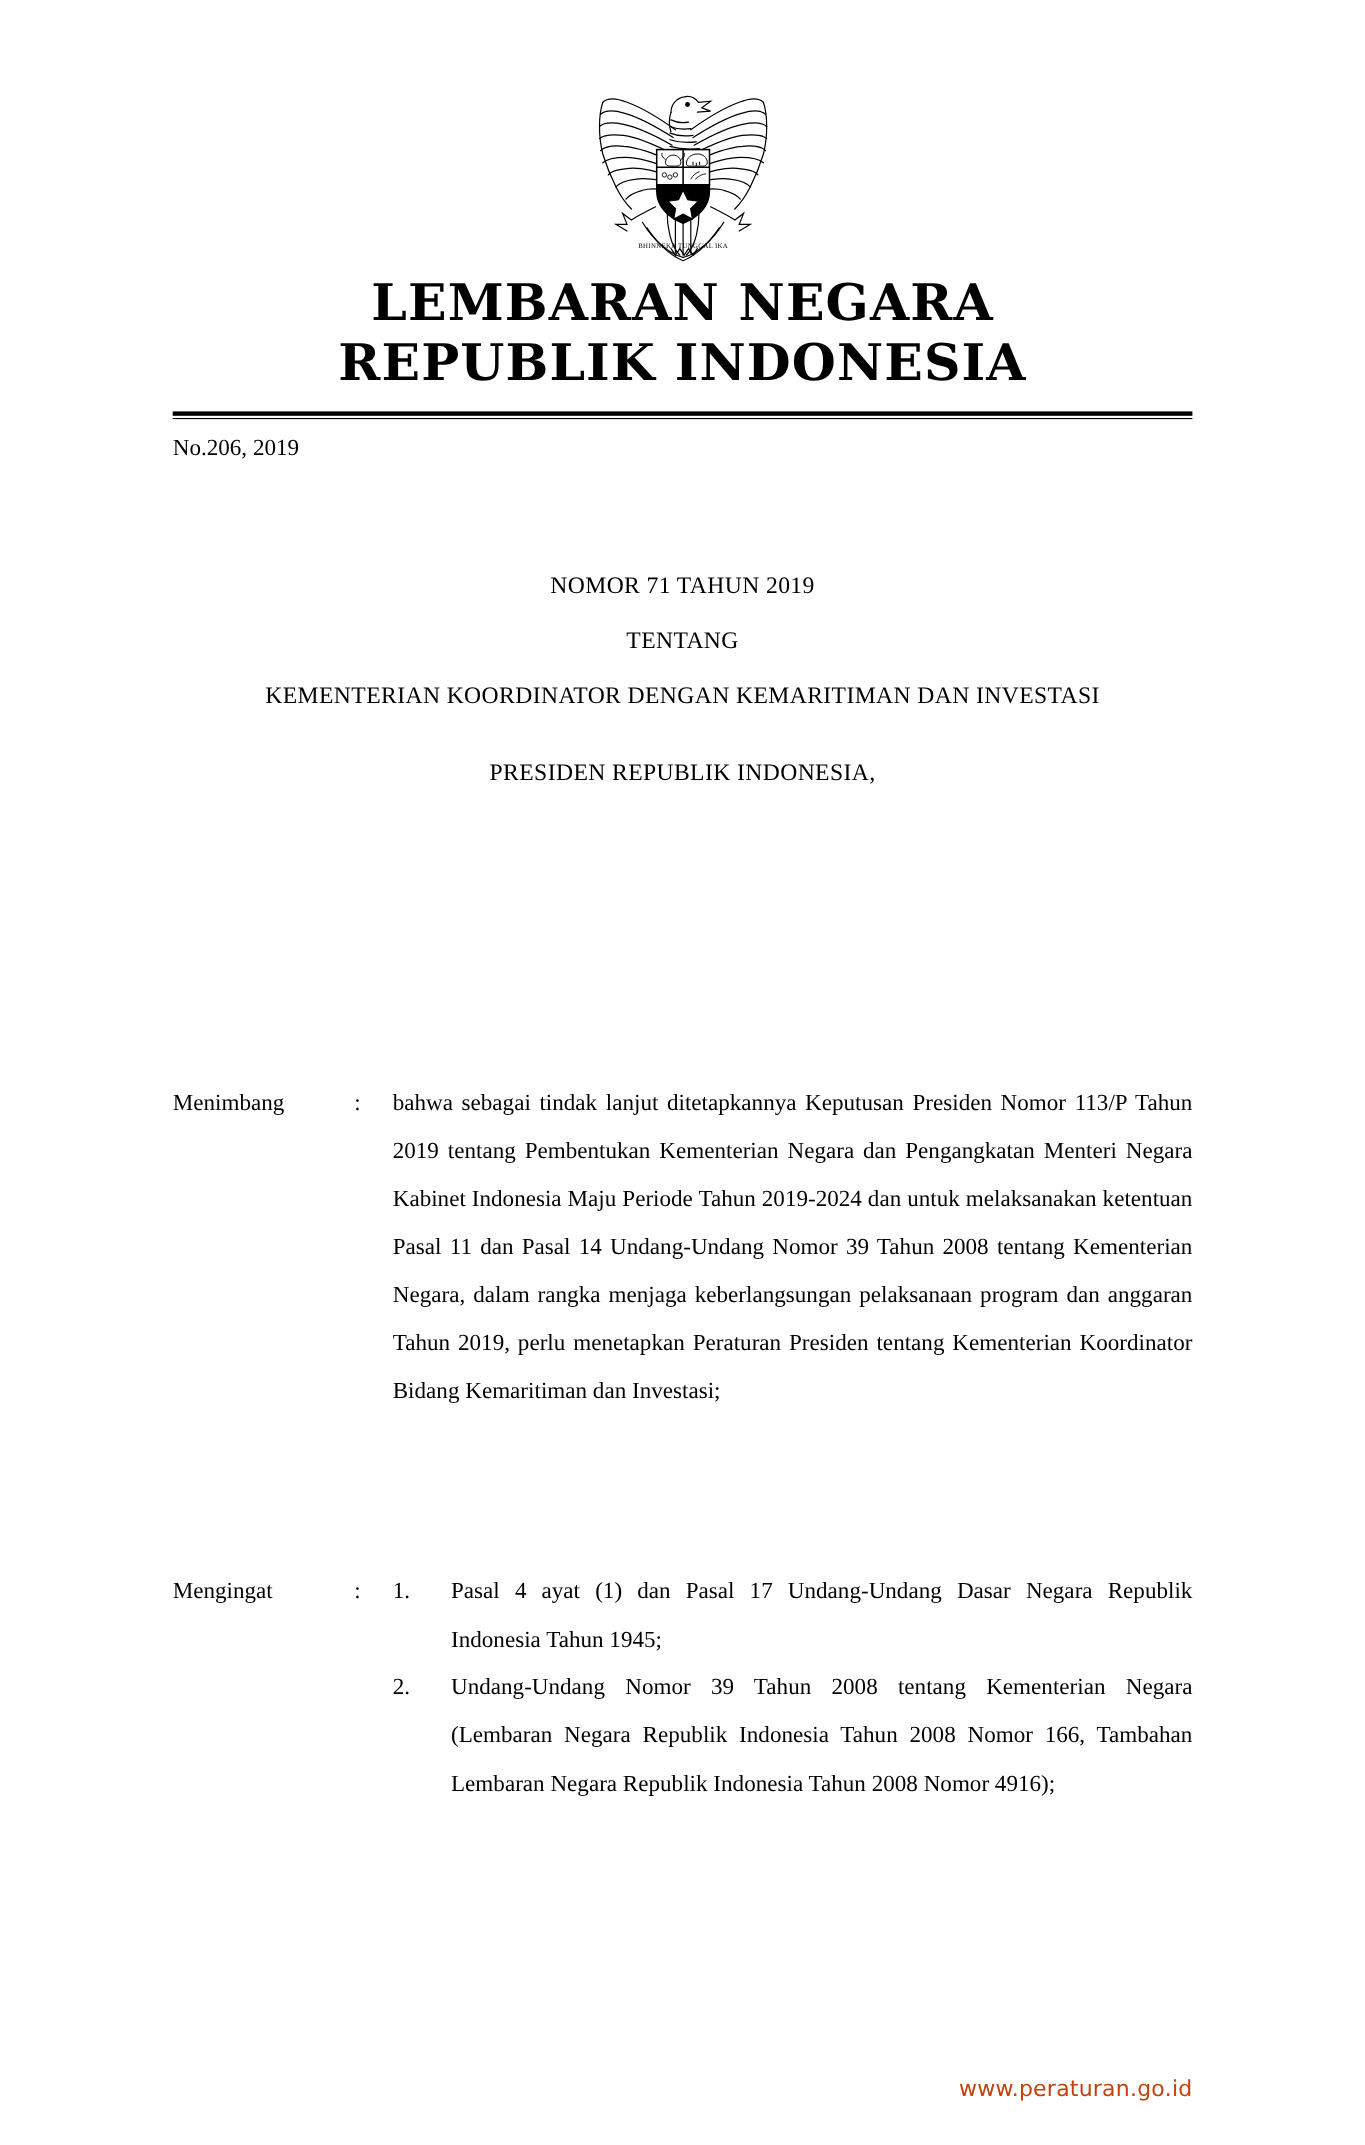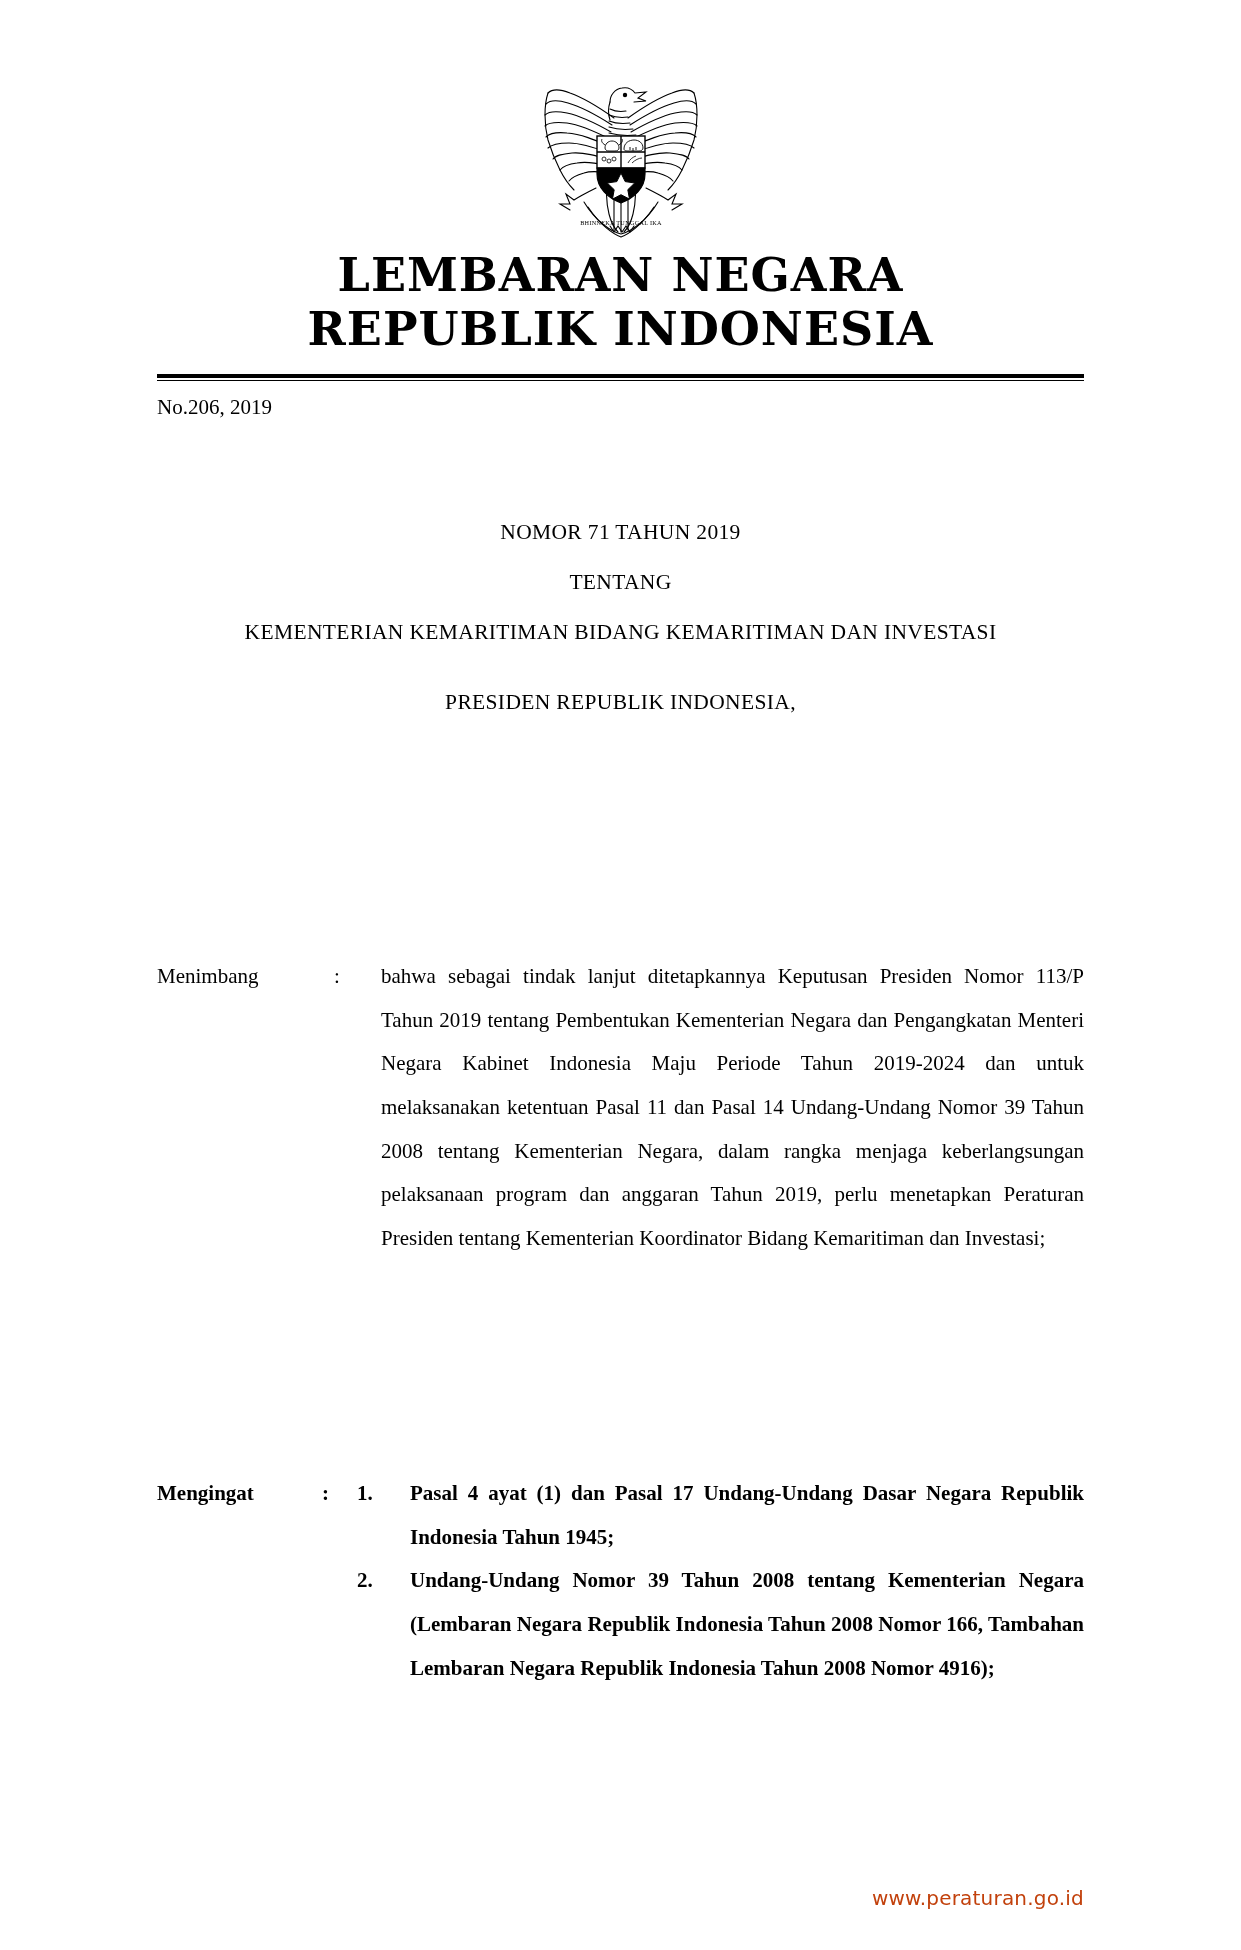--- a/index.html
+++ b/index.html
@@ -103,22 +103,22 @@
   
   .clause {
     position: absolute;
     left: 112px;
     right: 112px;
     display: flex;
     align-items: flex-start;
     font-size: 21px;
     line-height: 2.08;
   }
-  .clause-menimbang { top: 955px; gap: 12px; }
-  .clause-mengingat { top: 1472px; font-weight: bold; }
+  .clause-menimbang { top: 981px; }
+  .clause-mengingat { top: 1425px; }
 
   .clause-label {
     flex: 0 0 165px;
     white-space: nowrap;
   }
   .clause-colon {
     flex: 0 0 35px;
     text-align: left;
   }
   .clause-body {
@@ -257,21 +257,21 @@
     <div class="rule-thin"></div>
   </div>
 
   <div class="subject-block">
     <div class="subject-no">No.206, 2019</div>
   </div>
 
   <div class="doc-head">
     <div class="hline">NOMOR 71 TAHUN 2019</div>
     <div class="hline">TENTANG</div>
-    <div class="hline">KEMENTERIAN KEMARITIMAN BIDANG KEMARITIMAN DAN INVESTASI</div>
+    <div class="hline">KEMENTERIAN KOORDINATOR DENGAN KEMARITIMAN DAN INVESTASI</div>
     <div class="hline spaced-top">PRESIDEN REPUBLIK INDONESIA,</div>
   </div>
 
   <div class="clause clause-menimbang">
     <div class="clause-label">Menimbang</div>
     <div class="clause-colon">:</div>
     <div class="clause-body">bahwa sebagai tindak lanjut ditetapkannya Keputusan Presiden Nomor 113/P Tahun 2019 tentang Pembentukan Kementerian Negara dan Pengangkatan Menteri Negara Kabinet Indonesia Maju Periode Tahun 2019-2024 dan untuk melaksanakan ketentuan Pasal 11 dan Pasal 14 Undang-Undang Nomor 39 Tahun 2008 tentang Kementerian Negara, dalam rangka menjaga keberlangsungan pelaksanaan program dan anggaran Tahun 2019, perlu menetapkan Peraturan Presiden tentang Kementerian Koordinator Bidang Kemaritiman dan Investasi;</div>
   </div>
 
   <div class="clause clause-mengingat">

